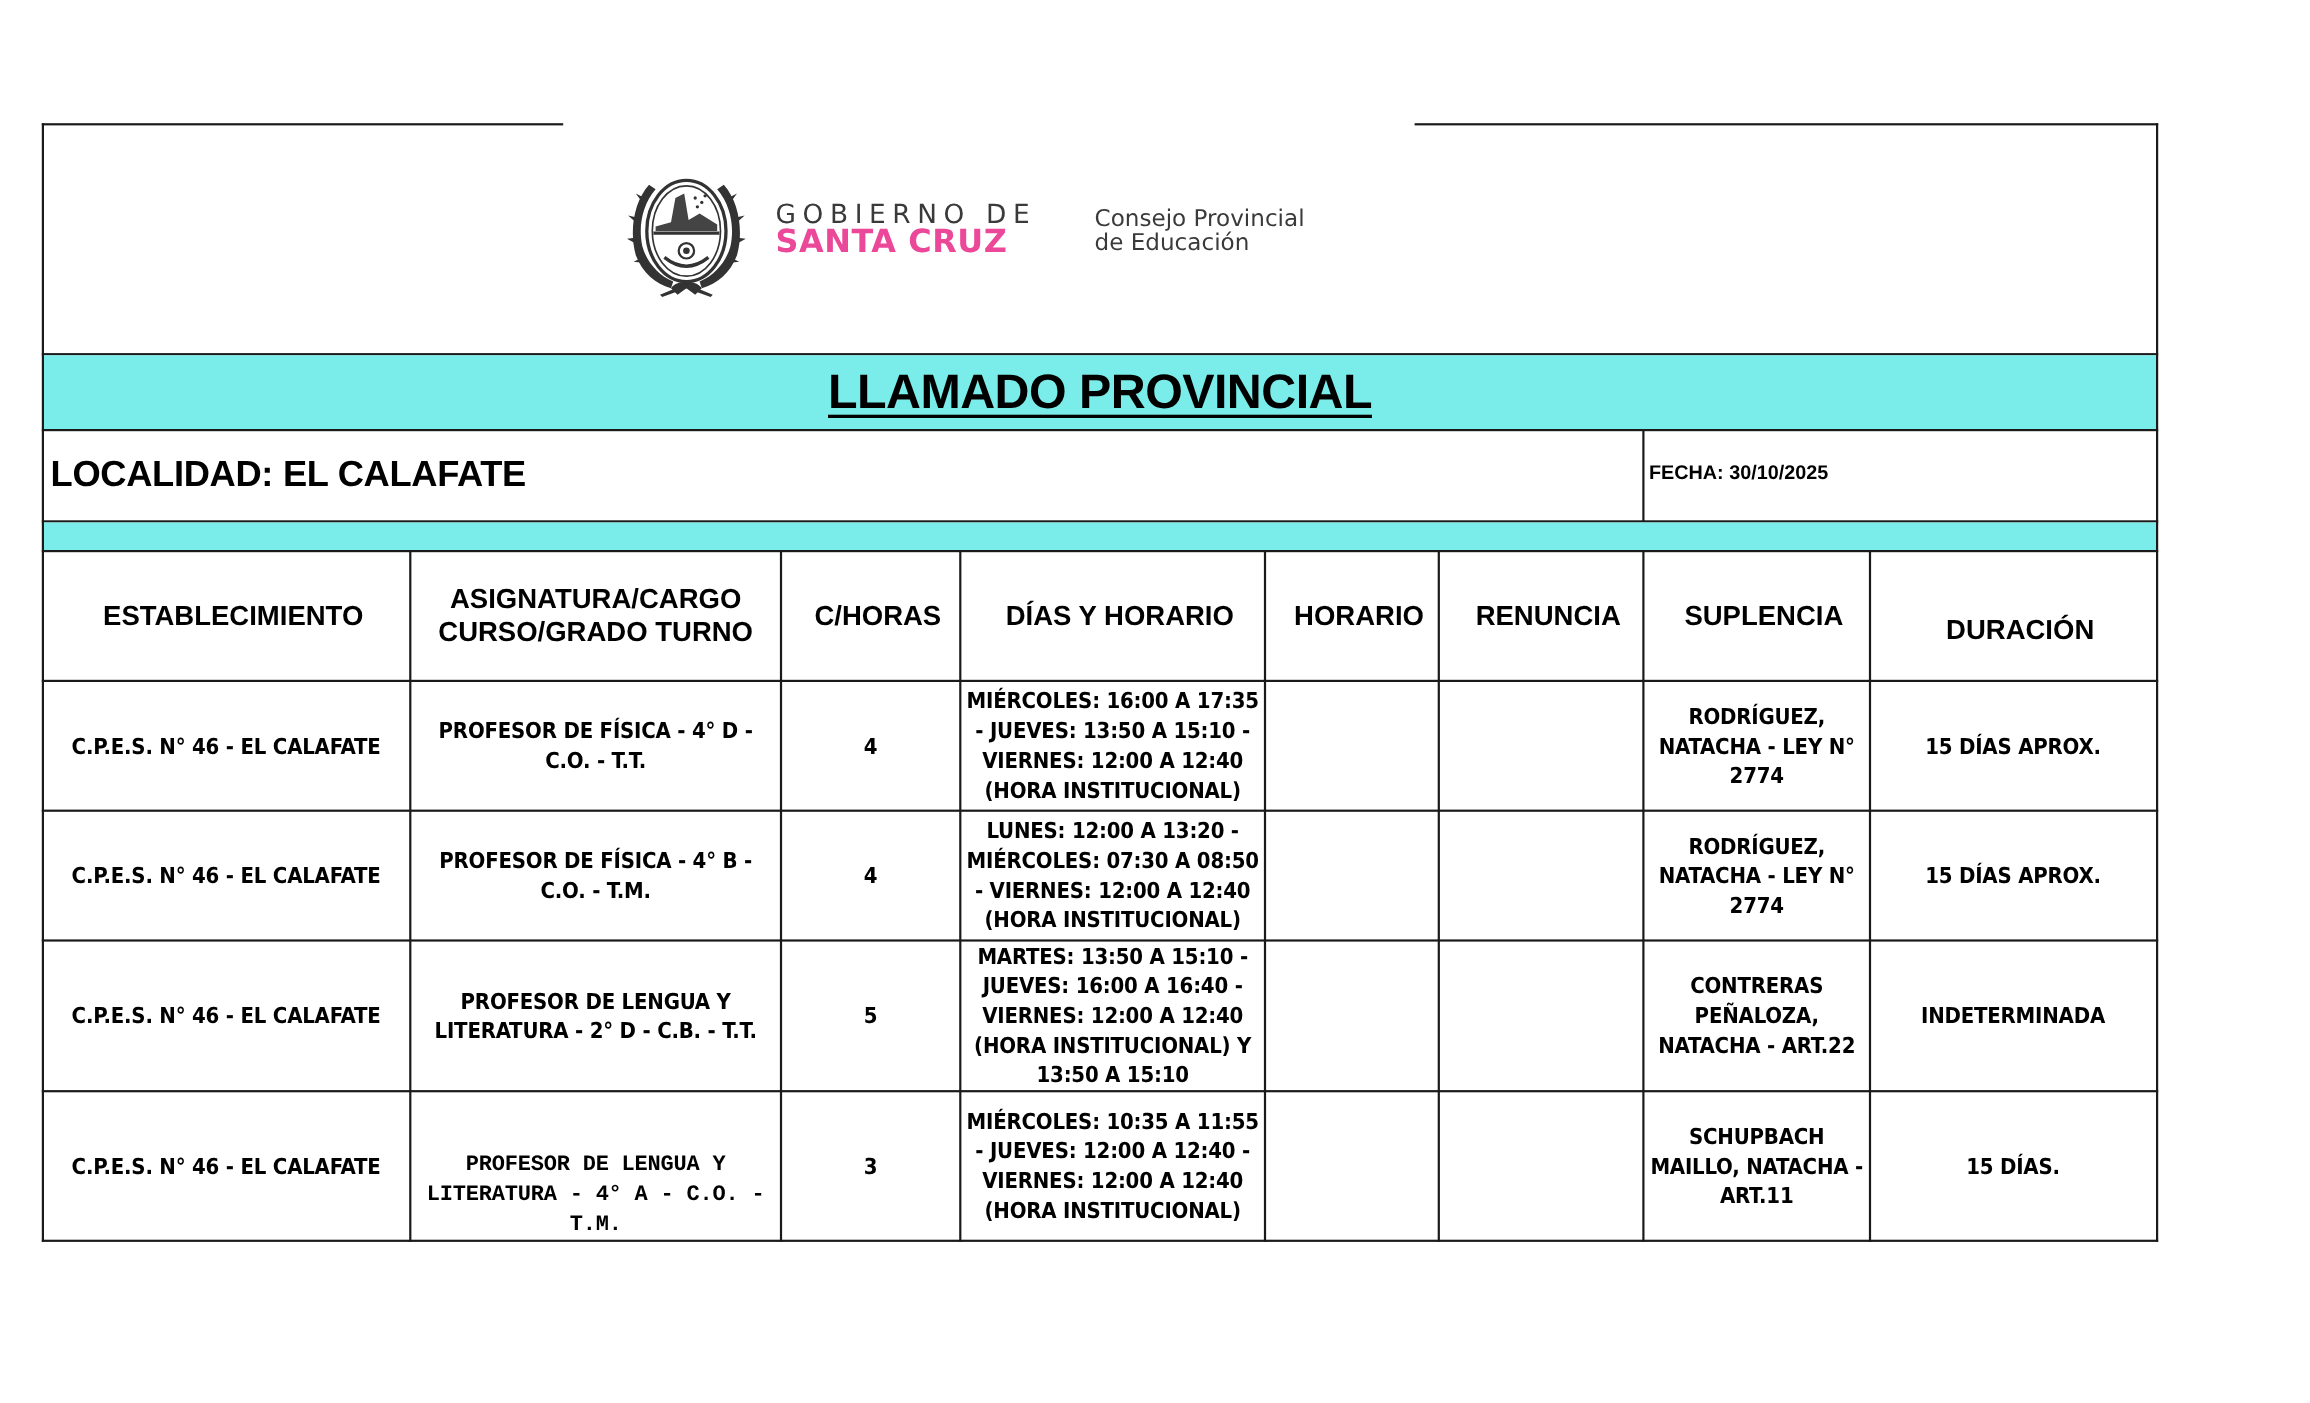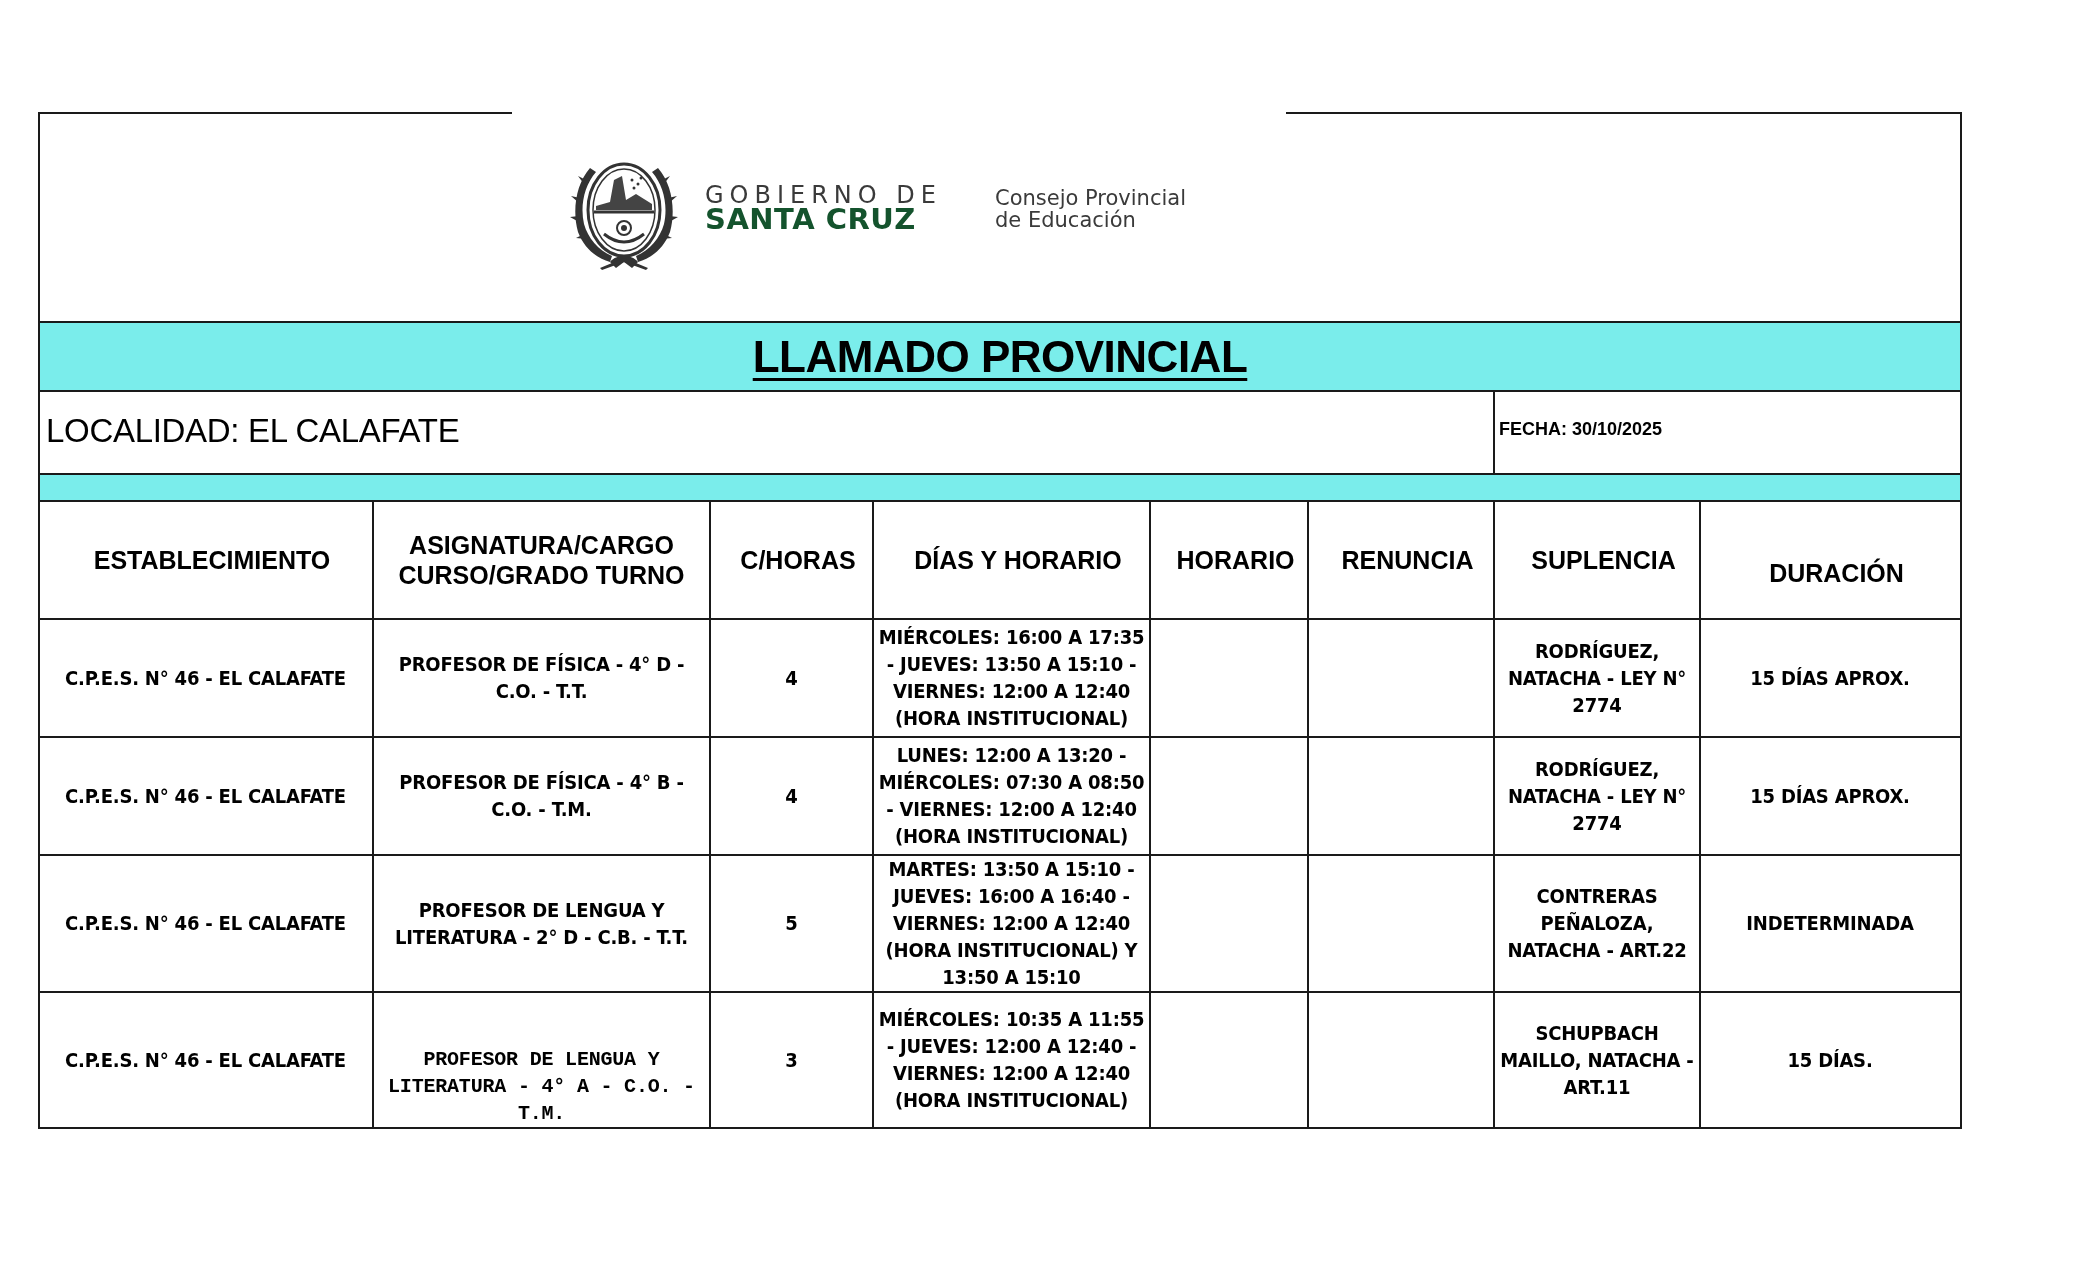--- a/index.html
+++ b/index.html
@@ -10,24 +10,24 @@
   .line-v { position:absolute; width:2px; background:#1a1a1a; }
   .cyan { position:absolute; background:#7aedeb; }
   .cell { position:absolute; display:flex; align-items:center; justify-content:center;
           text-align:center; box-sizing:border-box; padding:0 3px; }
   .hdr { font-family:"Liberation Sans", sans-serif; font-weight:bold; font-size:25px; line-height:30px;padding-left:16px; }
   .dat { font-family:"DejaVu Sans Condensed","Liberation Sans Narrow","Liberation Sans", sans-serif;
          font-weight:bold; font-size:20px; line-height:27px; letter-spacing:-0.2px; }
   .title { font-family:"Liberation Sans Narrow","Liberation Sans", sans-serif; font-weight:bold;
            font-size:44px; text-decoration:underline; text-decoration-thickness:3px;
            text-underline-offset:6px; letter-spacing:-0.5px; }
-  .loc { font-weight:normal; font-size:33px; letter-spacing:-0.3px; }
+  .loc { font-weight:bold; font-size:33px; letter-spacing:-0.3px; }
   .fecha { font-weight:bold; font-size:18px; }
   .gob1 { font-size:24px; letter-spacing:6px; color:#3a3a3a; font-family:"DejaVu Sans", sans-serif; }
-  .gob2 { font-size:29px; font-weight:900; color:#14532d; font-family:"DejaVu Sans", sans-serif; letter-spacing:0.5px; }
+  .gob2 { font-size:29px; font-weight:900; color:#ec4899; font-family:"DejaVu Sans", sans-serif; letter-spacing:0.5px; }
   .cpe { font-size:21px; color:#3a3a3a; font-family:"DejaVu Sans", sans-serif; line-height:23px; }
 </style>
 </head>
 <body>
 
 <div>
 
   <div class="line-h" style="left:38px; top:112px; width:474px;"></div>
   <div class="line-h" style="left:1286px; top:112px; width:676px;"></div>
   <div class="line-v" style="left:38px; top:112px; height:1017px;"></div>

